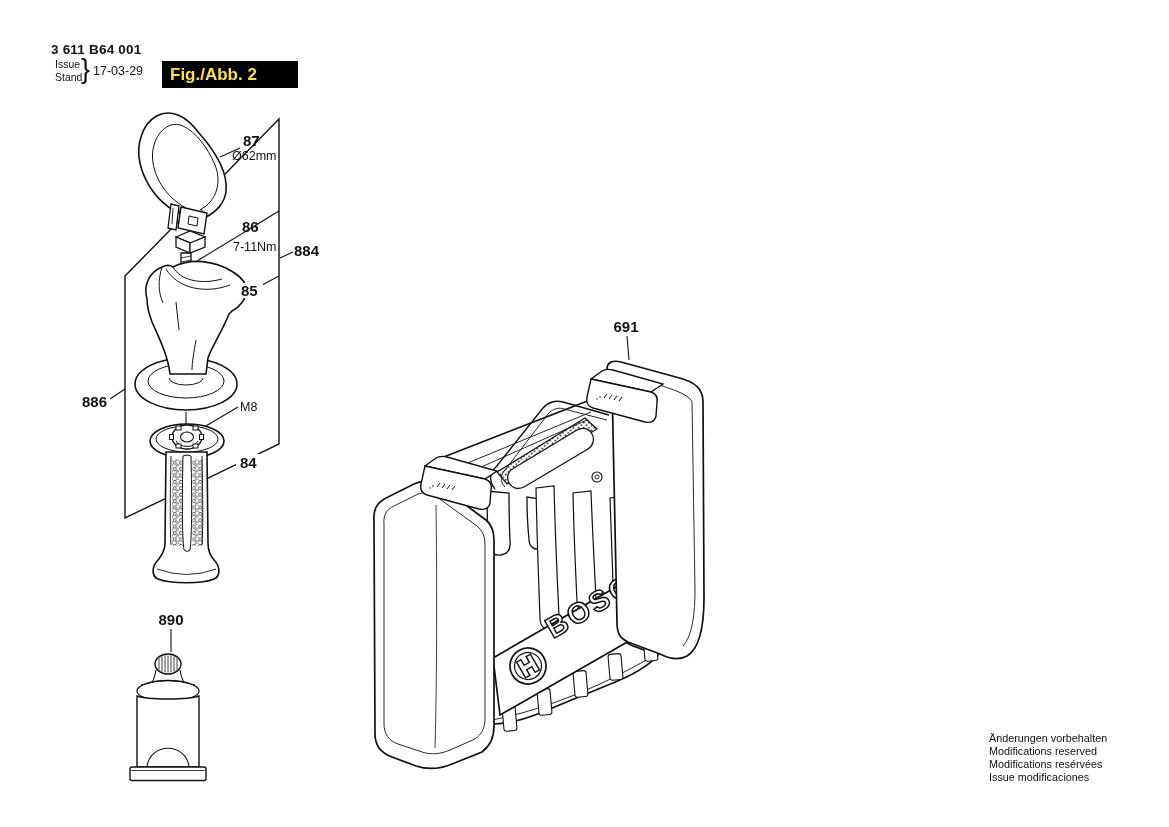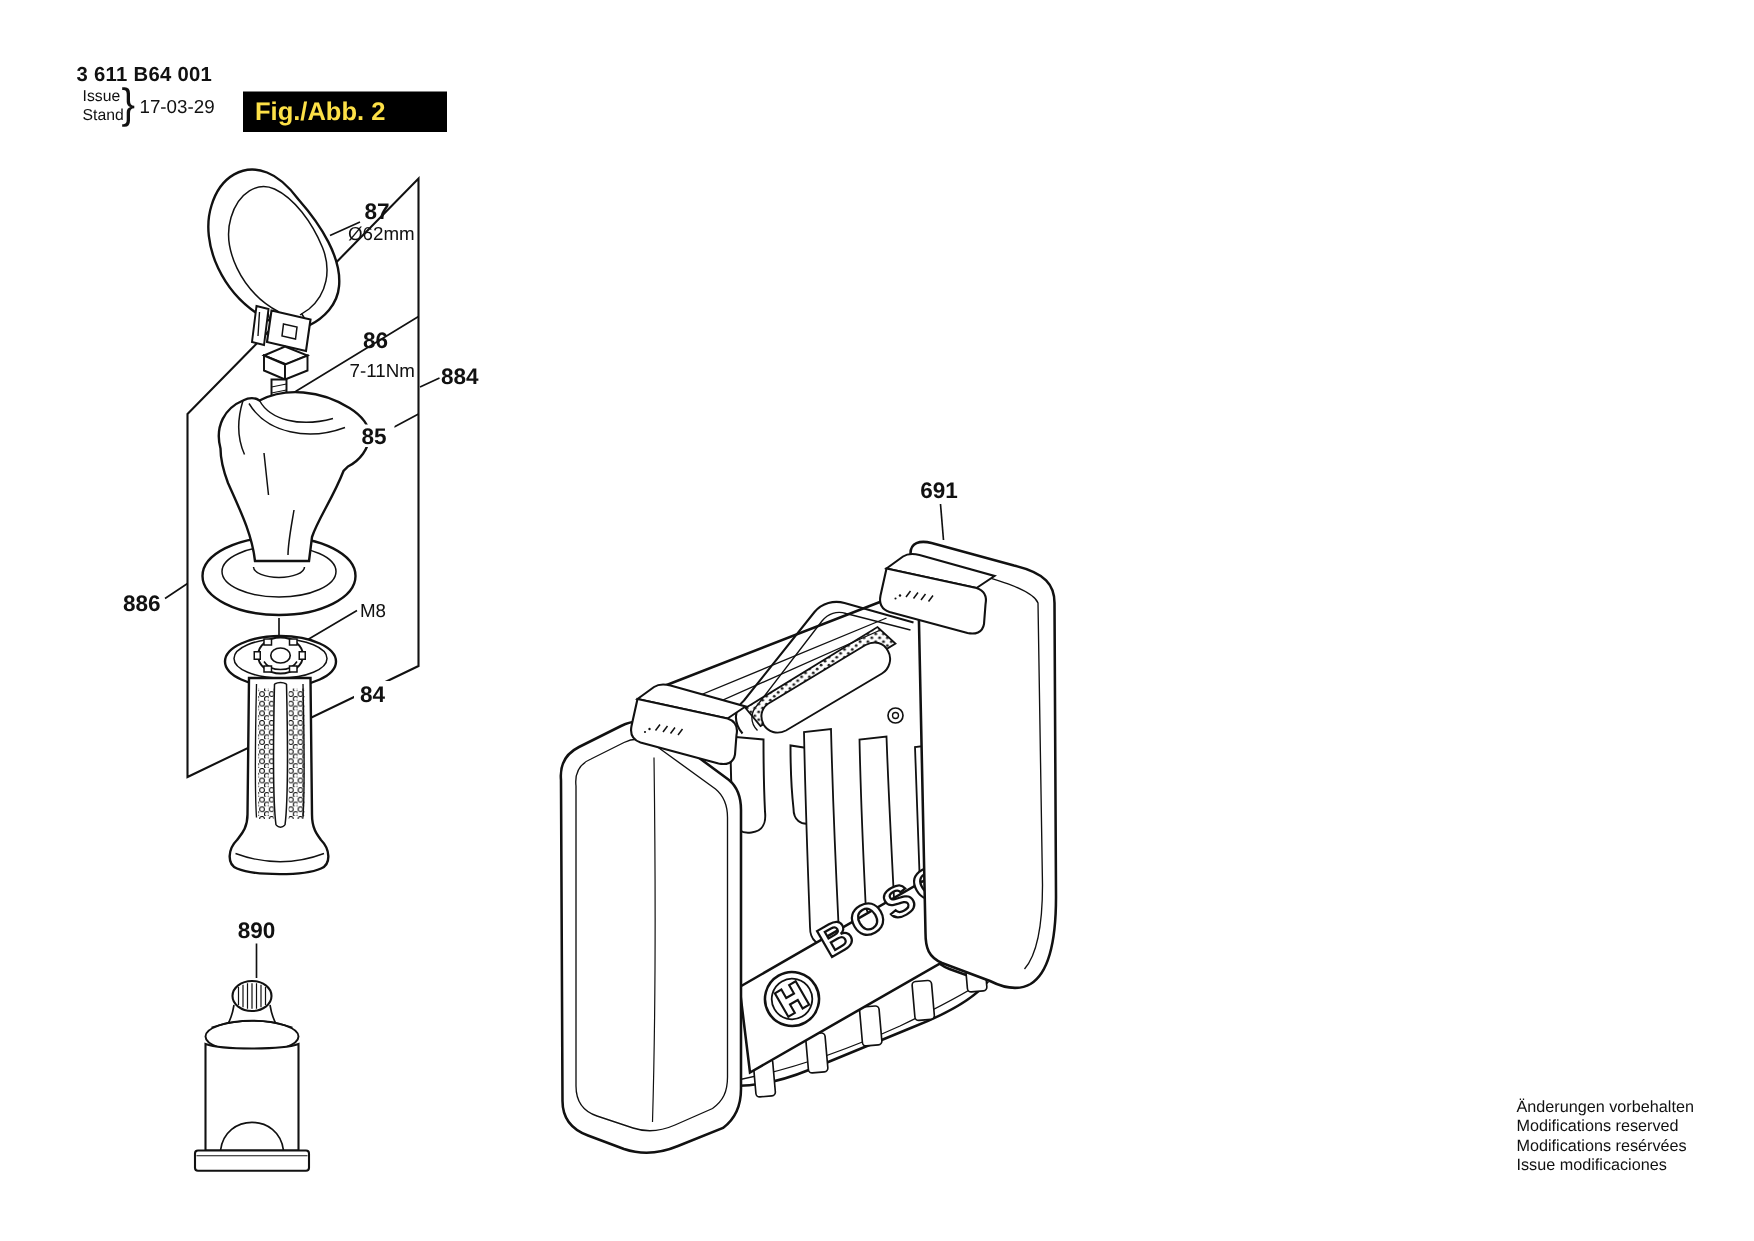--- a/index.html
+++ b/index.html
@@ -5,21 +5,21 @@
   html,body{margin:0;padding:0;background:#fff;width:1169px;height:827px;overflow:hidden;
     font-family:"Liberation Sans",sans-serif;color:#111;}
   .page{position:relative;width:1169px;height:827px;background:#fff;}
   .abs{position:absolute;}
   .pn{left:51px;top:42px;font-size:13.5px;letter-spacing:.2px;font-weight:bold;}
   .issue{left:55px;top:58px;font-size:10.5px;line-height:12.5px;}
   .brace{left:81px;top:54px;font-size:27px;font-weight:300;transform:scaleY(1.05);}
   .date{left:93px;top:64px;font-size:12.5px;}
   .figbadge{left:138px;top:61px;width:136px;height:27px;background:#000;color:#fde047;
     font-size:17px;font-weight:bold;display:flex;align-items:center;padding-left:8px;box-sizing:border-box;margin-left:24px;}
-  .footer{left:1011px;top:732px;font-size:10.8px;line-height:12.9px;white-space:nowrap;}
+  .footer{left:989px;top:732px;font-size:10.8px;line-height:12.9px;white-space:nowrap;}
   svg{position:absolute;left:0;top:0;}
   svg text{font-family:"Liberation Sans",sans-serif;}
   .ref{font-size:15px;font-weight:bold;fill:#111;}
   .note{font-size:12.5px;fill:#111;}
 </style>
 </head>
 <body>
 
 <div class="page">
 

